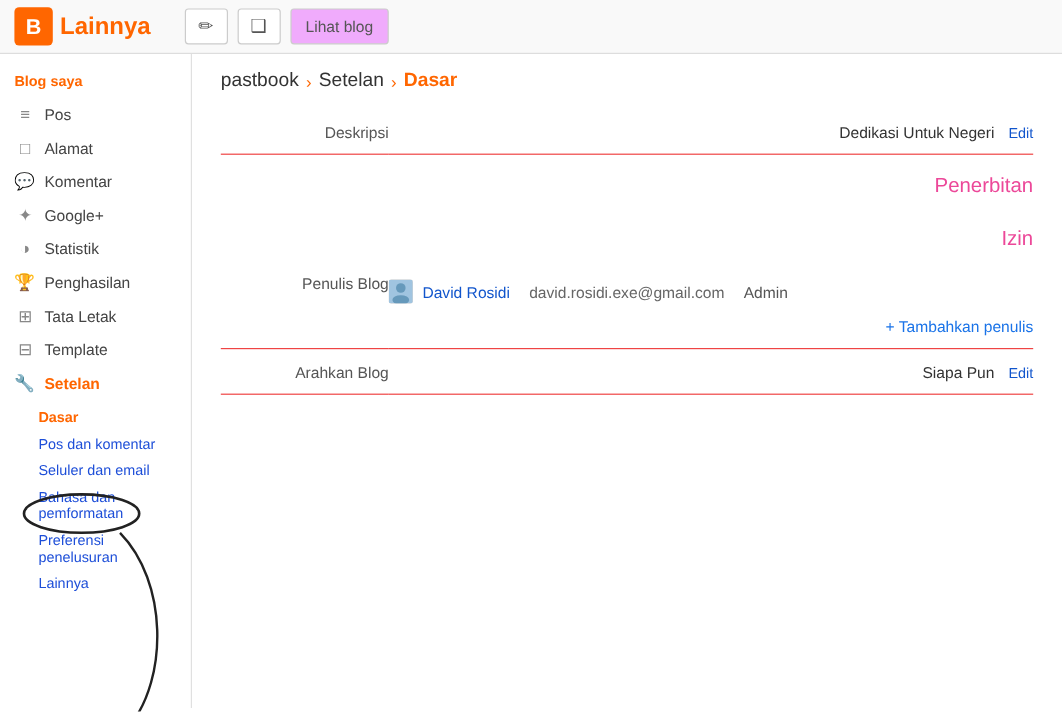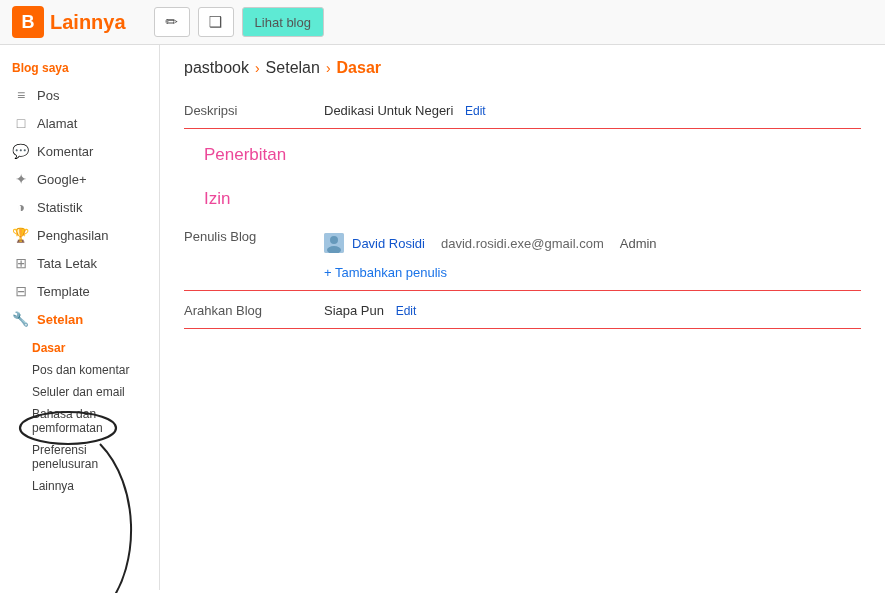--- a/index.html
+++ b/index.html
@@ -16,21 +16,21 @@
     .blogger-logo-icon {
       width: 32px; height: 32px; background: #ff6600; border-radius: 4px;
       display: flex; align-items: center; justify-content: center; color: #fff; font-weight: bold; font-size: 18px;
     }
     .blogger-logo-text { font-size: 20px; color: #ff6600; font-weight: bold; }
     .header-btn {
       width: 36px; height: 30px; border: 1px solid #ccc; background: #fff; border-radius: 3px;
       cursor: pointer; display: flex; align-items: center; justify-content: center; color: #555; font-size: 15px;
     }
     .header-btn-text {
-      height: 30px; border: 1px solid #ccc; background: #5eead4; border-radius: 3px;
+      height: 30px; border: 1px solid #ccc; background: #f0abfc; border-radius: 3px;
       cursor: pointer; display: flex; align-items: center; justify-content: center; color: #555; font-size: 13px; padding: 0 12px;
     }
 
     
     #layout { display: flex; height: calc(593px - 48px); }
 
     
     #sidebar {
       width: 160px; border-right: 1px solid #e0e0e0; padding-top: 8px; overflow-y: auto; flex-shrink: 0;
     }
@@ -39,31 +39,31 @@
     }
     .sidebar-item {
       display: flex; align-items: center; gap: 7px; padding: 6px 12px; cursor: pointer; color: #444;
     }
     .sidebar-item.active { color: #ff6600; font-weight: bold; }
     .sidebar-item .si-icon { font-size: 14px; color: #888; width: 18px; text-align: center; flex-shrink: 0; }
     .sidebar-item.active .si-icon { color: #ff6600; }
 
     .sidebar-sub { padding: 4px 0 4px 20px; }
     .sidebar-sub-item {
-      padding: 4px 12px; cursor: pointer; color: #404040; font-size: 12px;
+      padding: 4px 12px; cursor: pointer; color: #1d4ed8; font-size: 12px;
     }
     .sidebar-sub-item.active { color: #ff6600; font-weight: bold; }
     
     .arrow-overlay {
       position: absolute; left: 0; top: 0; width: 160px; height: 593px; pointer-events: none;
     }
 
     
     #main {
-      flex: 1; padding: 0 24px; overflow-y: auto;
+      flex: 1; padding: 0 24px; overflow-y: auto; text-align: right;
     }
 
     .breadcrumb {
       display: flex; align-items: center; gap: 6px; padding: 14px 0 14px 0; font-size: 16px;
     }
     .breadcrumb-link { color: #333; }
     .breadcrumb-sep { color: #ff6600; font-size: 14px; }
     .breadcrumb-current { color: #ff6600; font-weight: bold; }
 
     .settings-table { width: 100%; border-collapse: collapse; }

